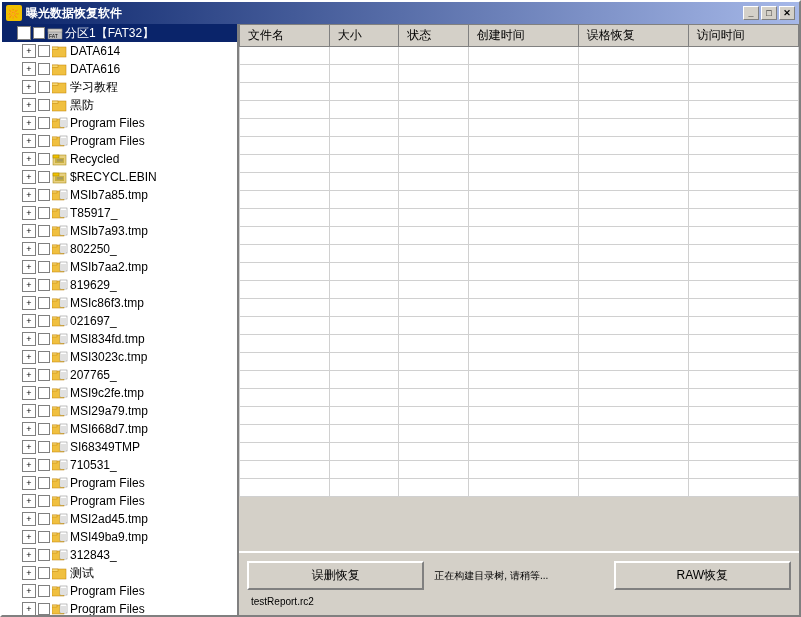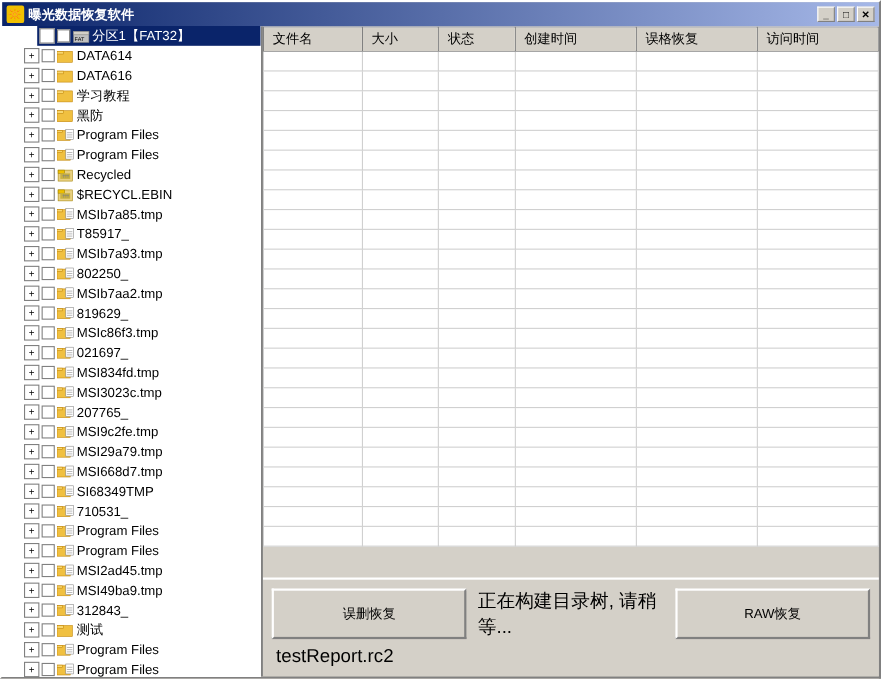--- a/index.html
+++ b/index.html
@@ -181,21 +181,21 @@
       border-bottom-color: #808080;
       padding: 4px 12px;
       font-size: 12px;
       font-family: "SimSun", "宋体", sans-serif;
       cursor: pointer;
       text-align: center;
     }
     .status-text {
       display: flex;
       align-items: center;
-      font-size: 17px;
+      font-size: 10px;
       padding: 0 4px;
     }
     
     ::-webkit-scrollbar { width: 16px; height: 16px; }
     ::-webkit-scrollbar-track { background: #d4d0c8; }
     ::-webkit-scrollbar-thumb { background: #d4d0c8; border: 2px solid; border-top-color:#fff; border-left-color:#fff; border-right-color:#808080; border-bottom-color:#808080; }
   </style>
 </head>
 <body>
 
@@ -210,21 +210,21 @@
       <button class="title-btn">_</button>
       <button class="title-btn">□</button>
       <button class="title-btn">✕</button>
     </div>
   </div>
 
   <div class="content-area">
 
     <div class="left-panel">
       <div id="tree-container">
-          <div class="tree-item selected" style="padding-left: 0px; margin-left: 32px;">
+          <div class="tree-item selected" style="padding-left: 13px;">
             <div class="expand-btn">−</div>
             <div class="checkbox"></div>
             <div class="folder-icon"><svg viewBox="0 0 16 14" xmlns="http://www.w3.org/2000/svg">
         <rect x="1" y="3" width="14" height="10" fill="#c0c0c0" stroke="#808080" stroke-width="0.5"></rect>
         <rect x="1" y="3" width="14" height="3" fill="#d4d0c8" stroke="#808080" stroke-width="0.5"></rect>
         <text x="2" y="12" font-size="5" fill="#000">FAT</text>
       </svg></div>
             <span class="item-label">分区1【FAT32】</span>
           </div>
           <div class="tree-item" style="padding-left: 18px;">

